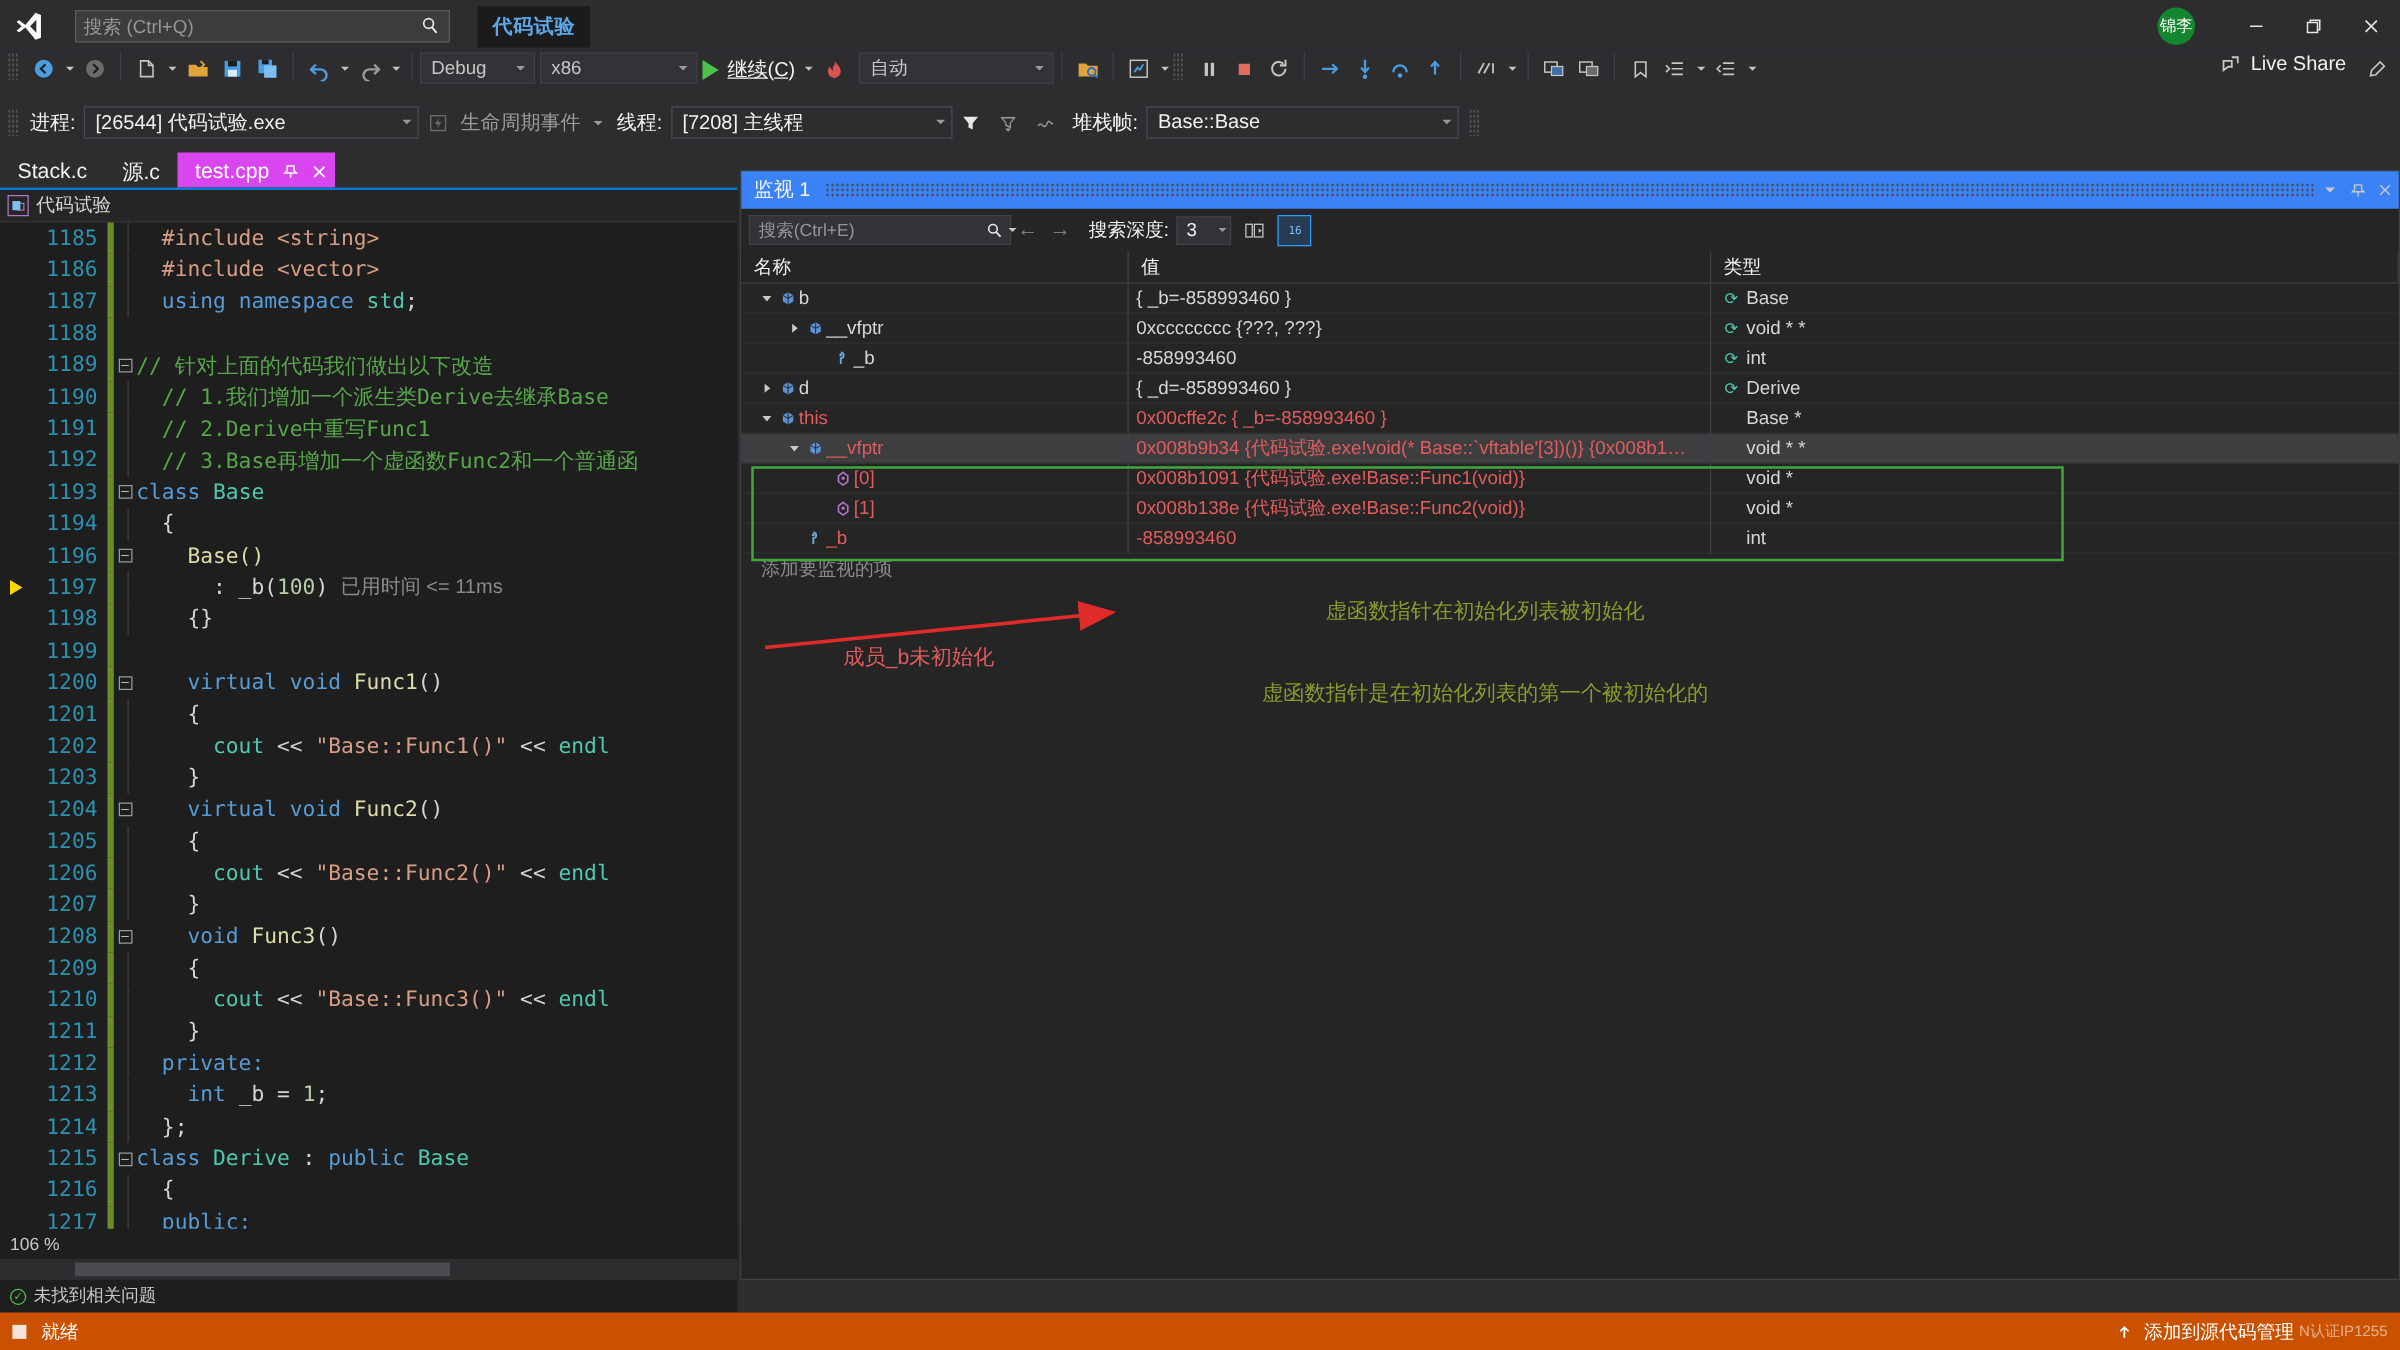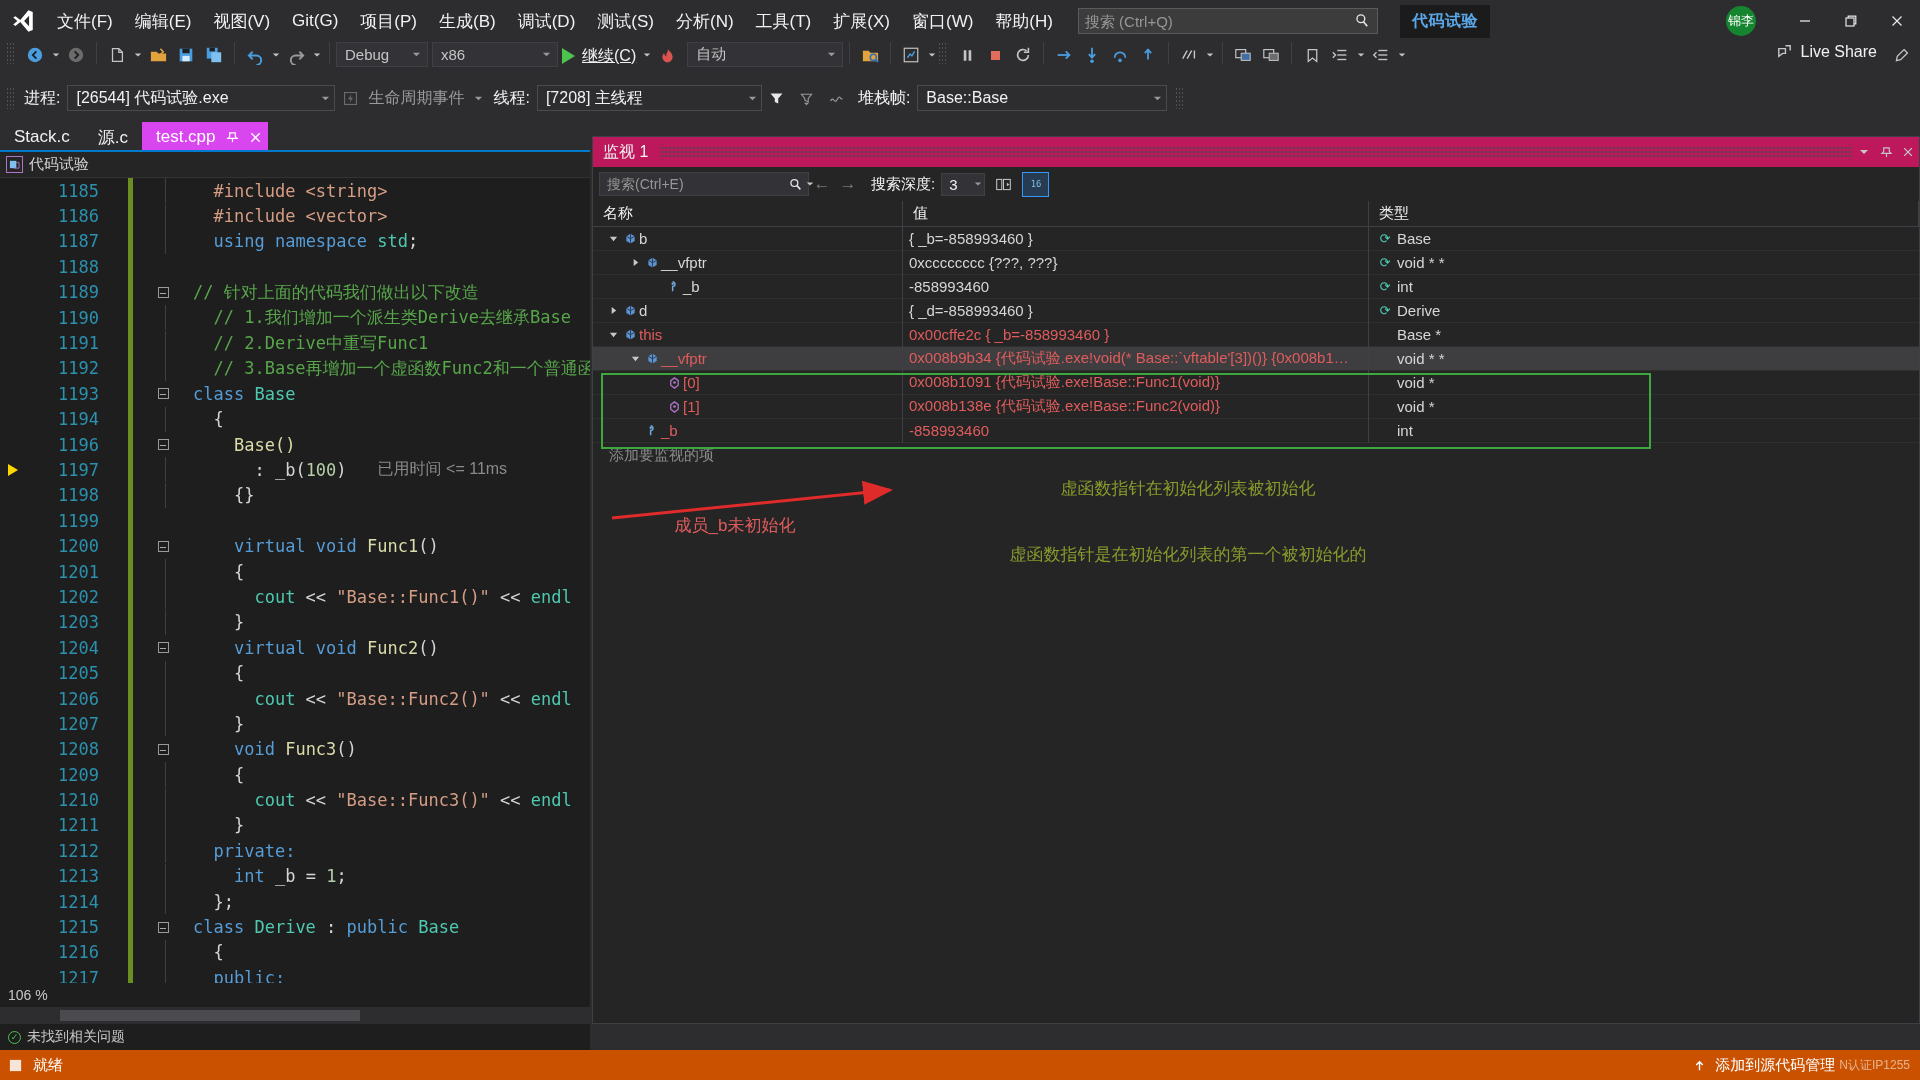--- a/index.html
+++ b/index.html
@@ -101,21 +101,21 @@
     background:#1e1e1e; border-top:2px solid #007acc; overflow:hidden;
   }
   .nav-bar {
     height:26px; background:#252526; display:flex; align-items:center;
     padding-left:6px; border-bottom:1px solid #333;
   }
   .nav-icon { width:17px;height:17px;border:1px solid #b074c8; display:flex;
     align-items:center;justify-content:center;margin-right:6px; }
   .nav-txt { font-size:15px; color:#d4d4d4; }
   .codearea { position:relative; font-family:"DejaVu Sans Mono","Liberation Mono",monospace; font-size:17px; }
-  .cline { display:flex; height:25.4px; align-items:center; white-space:pre;gap:21px; }
+  .cline { display:flex; height:25.4px; align-items:center; white-space:pre; }
   .gut-mark { width:26px; flex:0 0 26px; display:flex; align-items:center; justify-content:center; }
   .lnum { width:60px; flex:0 0 60px; text-align:right; padding-right:8px; color:#2b91af; font-size:17px; }
   .chbar { width:5px; flex:0 0 5px; height:25.4px; }
   .chbar.mod { background:#6b8e23; }
   .fold { width:18px; flex:0 0 18px; display:flex; align-items:center; justify-content:center; }
   .fold-box { width:11px;height:11px;border:1px solid #9a9a9a; color:#d4d4d4; font-size:10px;
     line-height:9px; text-align:center; }
   .ctext { color:#d4d4d4; }
   .k-pre { color:#d69d85; }  
   .k-kw  { color:#569cd6; }  
@@ -131,21 +131,21 @@
   .ed-hscroll { position:absolute; left:0; bottom:0; width:590px; height:17px; background:#2d2d30; display:flex; align-items:center; }
   .ed-hthumb { position:absolute; left:60px; width:300px; height:11px; background:#4a4a4f; }
   .ed-zoom { position:absolute; left:0; bottom:17px; width:590px; height:24px; background:#1e1e1e;
     display:flex; align-items:center; font-size:14px; color:#c8c8c8; padding-left:8px; }
 
   
   .watch {
     position:absolute; left:592px; top:136px; width:1328px; height:888px;
     background:#252526; border:1px solid #3f3f46;
   }
-  .watch-hdr { height:30px; display:flex; align-items:center; padding-left:10px; background:#be185d; }
+  .watch-hdr { height:30px; display:flex; align-items:center; padding-left:10px; background:#3b82f6; }
   .watch-hdr .wt { font-size:16px; color:#f1f1f1; }
   .watch-hdr .dots { flex:1; height:12px; margin-left:12px;
     background-image: radial-gradient(#4a4a4f 1px, transparent 1px); background-size:4px 4px; }
   .watch-hdr .hbtn { width:22px;height:24px;display:flex;align-items:center;justify-content:center;color:#c8c8c8; }
   .watch-tools { height:34px; display:flex; align-items:center; padding:0 6px; }
   .w-search {
     width:210px; height:24px; background:#333337; border:1px solid #3f3f46;
     display:flex; align-items:center; padding:0 2px 0 7px;
   }
   .w-search input { flex:1; background:transparent;border:none;outline:none;color:#c8c8c8;font-size:14px;font-family:inherit; }
@@ -206,35 +206,20 @@
 </head>
 <body>
 
 <div id="app">
 
   <div class="titlebar">
     <div class="vs-logo">
       <svg viewBox="0 0 24 24">
           <path fill="#ffffff" d="M17 2 9.5 11 5 7.5 3 8.7l3.8 3.3L3 15.3 5 16.5 9.5 13l7.5 9 4-1.6V3.6L17 2zm.6 5.2v9.6L13 12l4.6-4.8z"></path>
         </svg>
-    </div>
-    <div class="menu">
-      <div class="menu-item">文件(F)</div>
-      <div class="menu-item">编辑(E)</div>
-      <div class="menu-item">视图(V)</div>
-      <div class="menu-item">Git(G)</div>
-      <div class="menu-item">项目(P)</div>
-      <div class="menu-item">生成(B)</div>
-      <div class="menu-item">调试(D)</div>
-      <div class="menu-item">测试(S)</div>
-      <div class="menu-item">分析(N)</div>
-      <div class="menu-item">工具(T)</div>
-      <div class="menu-item">扩展(X)</div>
-      <div class="menu-item">窗口(W)</div>
-      <div class="menu-item">帮助(H)</div>
     </div>
     <div class="search-box">
       <input placeholder="搜索 (Ctrl+Q)" style="">
       <svg class="search-mag" viewBox="0 0 24 24">
         <circle cx="10.5" cy="9" r="5.2" fill="none" stroke="#e6e6e6" stroke-width="1.8"></circle>
         <line x1="14" y1="13" x2="19" y2="19" stroke="#e6e6e6" stroke-width="2.2"></line>
       </svg>
     </div>
     <div class="proj-chip">代码试验</div>
     <div class="title-right">

